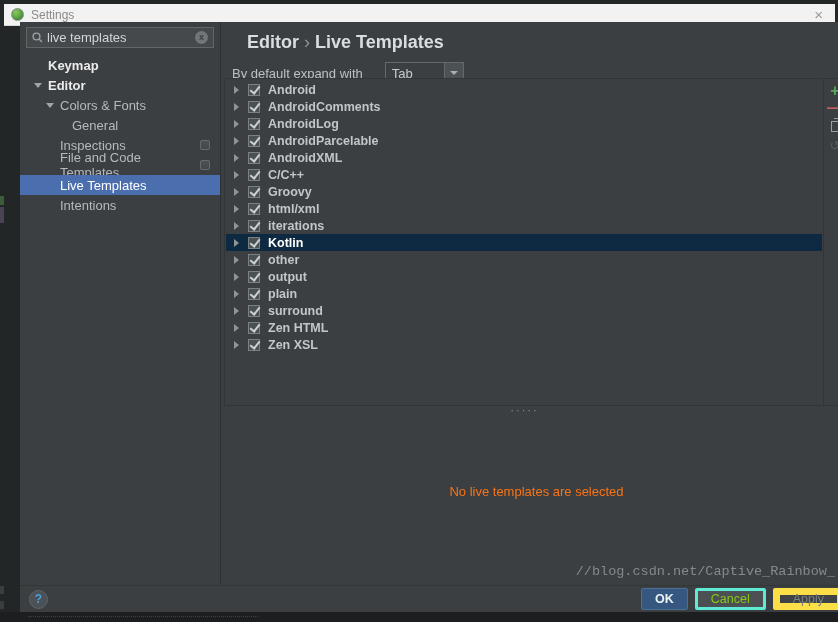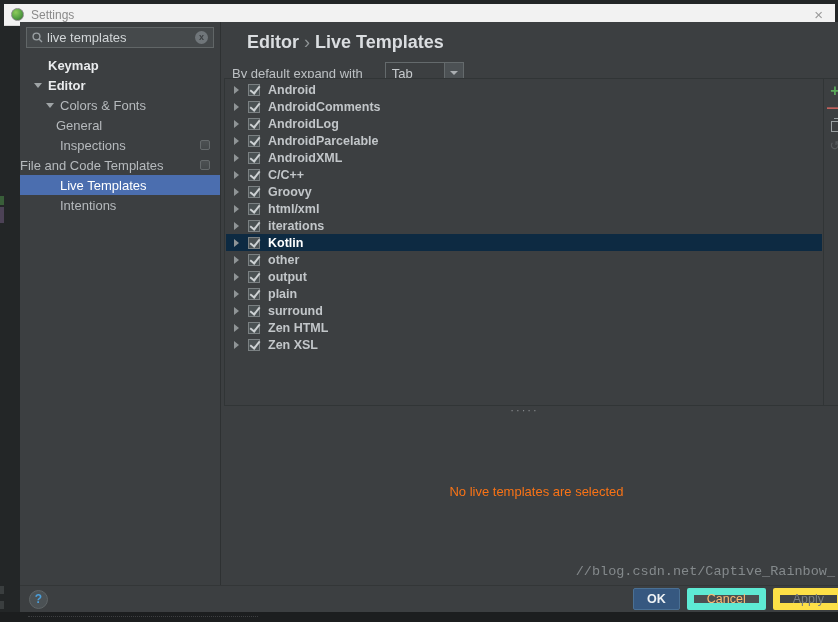--- a/index.html
+++ b/index.html
@@ -84,21 +84,21 @@
   .empty-msg{position:absolute;left:0;right:0;top:462px;text-align:center;color:#f97316;font-size:13px;}
   
   .footer{position:absolute;left:0;right:0;bottom:0;height:27px;border-top:1px solid #333637;
     display:flex;align-items:center;background:#3c3f41;}
   .help-btn{width:19px;height:19px;border-radius:50%;background:#4b5154;border:1px solid #5e6466;
     color:#4b9fdb;font-weight:bold;display:flex;align-items:center;justify-content:center;
     font-size:12px;margin-left:9px;cursor:default;}
   .btns{margin-left:auto;display:flex;gap:7px;margin-right:7px;justify-content:flex-end;}
   .btn{height:22px;padding:0 13px;font-size:12.5px;display:flex;align-items:center;border-radius:2px;cursor:default;}
   .btn-ok{background:#365880;border:1px solid #4a7094;color:#edf1f4;font-weight:bold;}
-  .btn-cancel{background:#4c5052;border:7px solid #5eead4;color:#fdba74;}
+  .btn-cancel{background:#4c5052;border:3px solid #5eead4;color:#84cc16;}
   .btn-apply{background:#3f4345;border:7px solid #fde047;color:#7a7f82;}
   
   .watermark{position:absolute;top:564px;right:3px;z-index:40;white-space:nowrap;
     font-family:"Liberation Mono",monospace;font-size:13.5px;color:rgba(176,182,186,.62);
     pointer-events:none;}
   .wm-faint{position:absolute;left:28px;top:614px;width:230px;height:3px;z-index:41;
     border-bottom:1px dotted rgba(150,155,158,.28);pointer-events:none;}
 </style>
 </head>
 <body>
@@ -137,28 +137,28 @@
             <span class="bold-white">Keymap</span>
           </div>
           <div class="tree-row" style="padding-left: 14px;">
             <span class="tri-down"></span>
             <span class="bold-white">Editor</span>
           </div>
           <div class="tree-row" style="padding-left: 26px;">
             <span class="tri-down"></span>
             <span>Colors &amp; Fonts</span>
           </div>
-          <div class="tree-row" style="padding-left: 36px;">
+          <div class="tree-row" style="padding-left: 52px;">
             <span>General</span>
           </div>
           <div class="tree-row" style="padding-left: 40px;">
             <span>Inspections</span>
             <span class="badge"></span>
           </div>
-          <div class="tree-row" style="">
+          <div class="tree-row" style="padding-left: 40px;">
             <span>File and Code Templates</span>
             <span class="badge"></span>
           </div>
           <div class="tree-row selected" style="padding-left: 40px;">
             <span>Live Templates</span>
           </div>
           <div class="tree-row" style="padding-left: 40px;">
             <span>Intentions</span>
           </div>
         </div>

